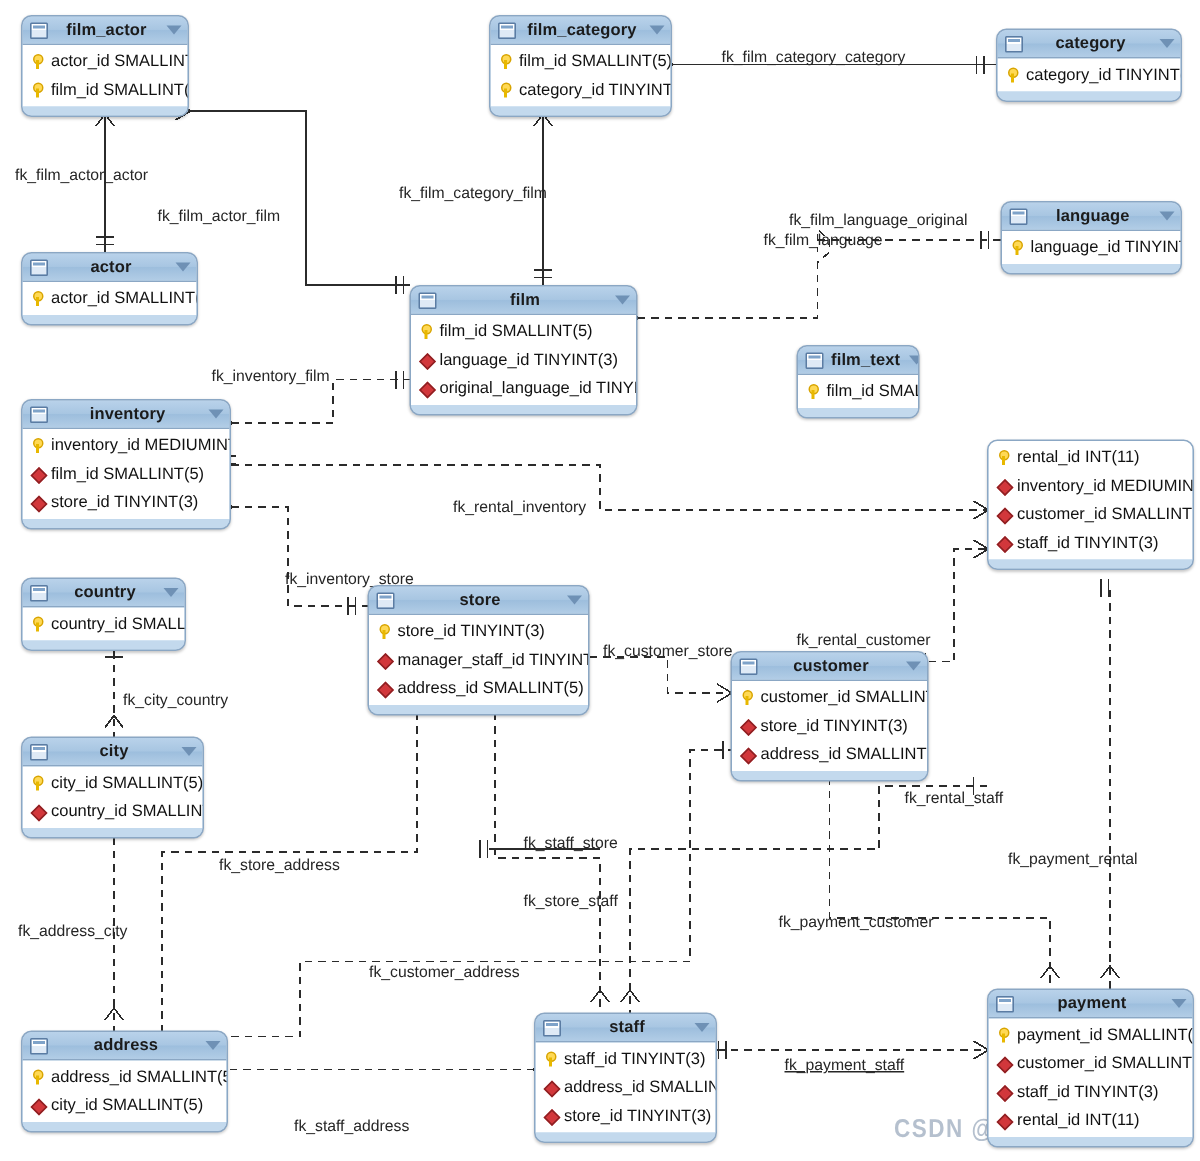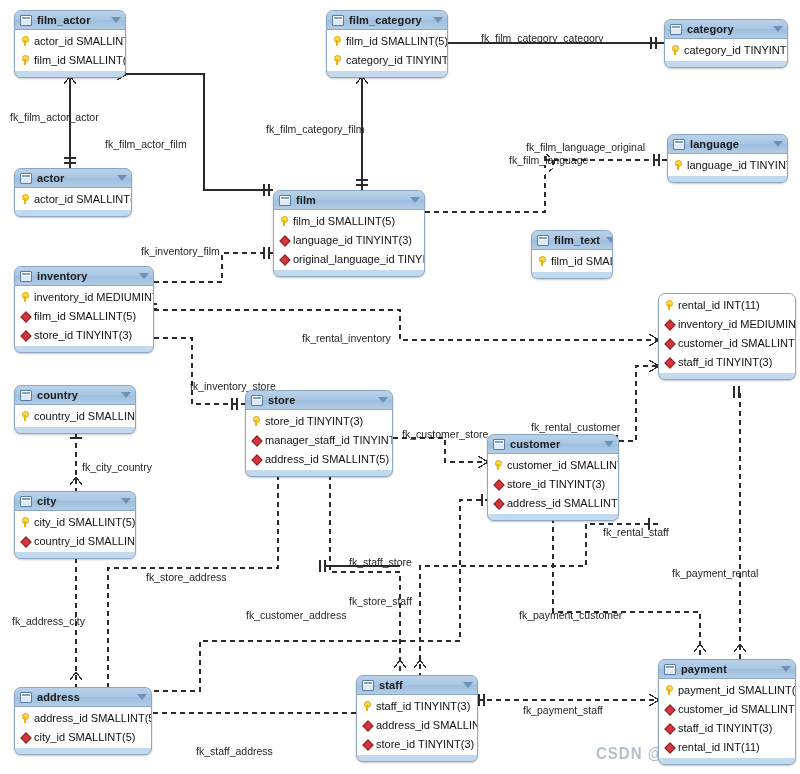--- a/index.html
+++ b/index.html
@@ -7,20 +7,21 @@
     margin: 0; padding: 0;
     background: #ffffff;
     font-family: "Liberation Sans", sans-serif;
   }
   #canvas {
     position: relative;
     width: 800px;
     height: 774px;
     background: #ffffff;
     overflow: hidden;
+    text-align: center;
   }
   #edge-layer {
     position: absolute;
     left: 0; top: 0;
     width: 800px; height: 774px;
     pointer-events: none;
   }
   
   .tbl {
     position: absolute;
@@ -390,21 +391,21 @@
             <span class="col-ico ico-fk"></span>
             <span class="col-txt">customer_id SMALLINT(5)</span>
           </div>
           <div class="col">
             <span class="col-ico ico-fk"></span>
             <span class="col-txt">staff_id TINYINT(3)</span>
           </div>
         </div>
         <div class="tbl-foot"></div>
       </div>
-      <div class="tbl" style="left: 14px; top: 385px; width: 122px;">
+      <div class="tbl" style="left: 14px; top: 385px; width: 110px;">
         <div class="tbl-head">
           <span class="tbl-ico"></span>
           <span class="tbl-name">country</span>
           <span class="tbl-caret"></span>
         </div>
         <div class="tbl-body">
           <div class="col">
             <span class="col-ico ico-pk"></span>
             <span class="col-txt">country_id SMALLINT(5)</span>
           </div>
@@ -553,20 +554,20 @@
       <div class="rel-label" style="left: 402px; top: 414px;">fk_customer_store</div>
       <div class="rel-label" style="left: 531px; top: 407px;">fk_rental_customer</div>
       <div class="rel-label" style="left: 82px; top: 447px;">fk_city_country</div>
       <div class="rel-label" style="left: 603px; top: 512px;">fk_rental_staff</div>
       <div class="rel-label" style="left: 349px; top: 542px;">fk_staff_store</div>
       <div class="rel-label" style="left: 146px; top: 557px;">fk_store_address</div>
       <div class="rel-label" style="left: 349px; top: 581px;">fk_store_staff</div>
       <div class="rel-label" style="left: 672px; top: 553px;">fk_payment_rental</div>
       <div class="rel-label" style="left: 12px; top: 601px;">fk_address_city</div>
       <div class="rel-label" style="left: 519px; top: 595px;">fk_payment_customer</div>
-      <div class="rel-label" style="left: 246px; top: 595px;">fk_customer_address</div>
-      <div class="rel-label" style="left: 523px; top: 690px;">fk_payment_staff</div>
+      <div class="rel-label" style="left: 246px; top: 628px;">fk_customer_address</div>
+      <div class="rel-label" style="left: 523px; top: 690px; text-decoration: underline;">fk_payment_staff</div>
       <div class="rel-label" style="left: 196px; top: 731px;">fk_staff_address</div>
     </div>
 
   <div class="watermark" style="left: 596px; top: 744px;">CSDN @m0_65012504</div>
 
 </div>
 
 </body></html>

